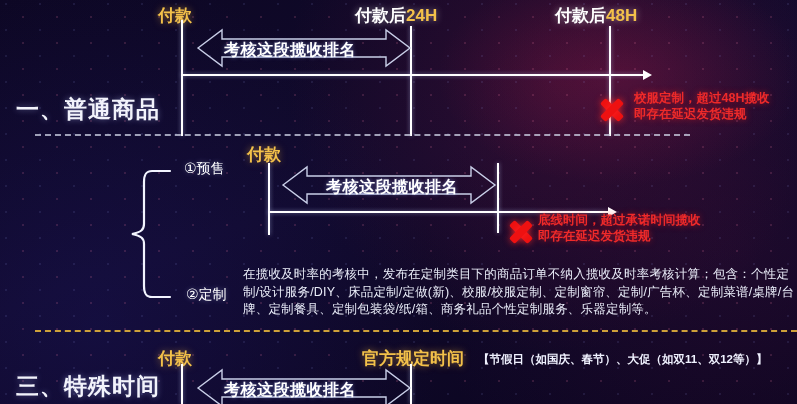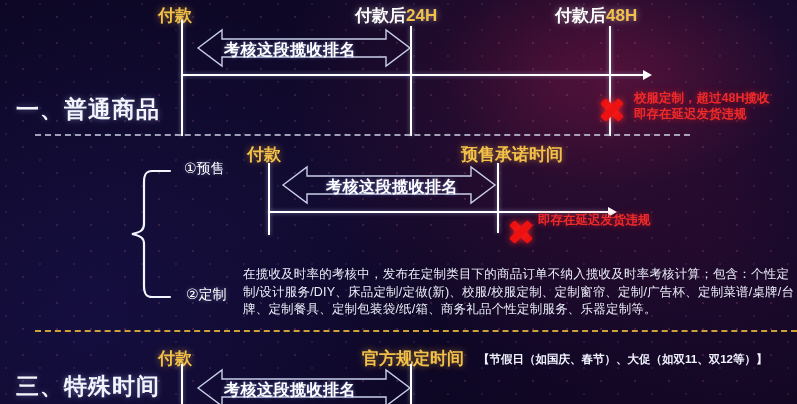--- a/index.html
+++ b/index.html
@@ -137,38 +137,38 @@
 
 
   <svg class="abs" style="left:128px;top:168px;" width="44" height="132" viewBox="0 0 44 132">
     <path d="M42,3 L24,3 C17,3 16,8 16,14 L16,56 C16,62 13,64 4,66 C13,68 16,70 16,76 L16,118 C16,124 17,129 24,129 L42,129" fill="none" stroke="#f2f4ff" stroke-width="2.2" stroke-linecap="round"></path>
   </svg>
 
   <div class="abs sub-item" style="left:184px;top:160px;text-align:right;">①预售</div>
   <div class="abs sub-item" style="left:186px;top:286px;">②定制</div>
 
   <div class="abs tl-label" style="left:247px;top:143px;">付款</div>
-  <div class="abs tl-label" style="left:461px;top:143px;">预售承诺时间</div>
 
   <div class="abs vline" style="left:268px;top:163px;height:72px;"></div>
   <div class="abs vline" style="left:497px;top:163px;height:70px;"></div>
 
   <div class="abs hline" style="left:268px;top:211px;width:340px;"></div>
   <div class="abs hline-head" style="left:608px;top:207px;"></div>
 
   <svg class="abs dblarrow" style="left:281px;top:163px;" width="216" height="44" viewBox="0 0 216 44">
     <polygon points="2,22 26,4 26,13 190,13 190,4 214,22 190,40 190,31 26,31 26,40" fill="none" stroke="#c9cfe8" stroke-width="1.4"></polygon>
   </svg>
   <div class="arrow-text" style="left:326px;top:177px;">考核这段揽收排名</div>
 
   <div class="cross" style="left:508px;top:219px;">
     <i></i>
       <i></i>
   </div>
   <div class="warn" style="left:538px;top:212px;">
+    <div>底线时间，超过承诺时间揽收</div>
     <div>即存在延迟发货违规</div>
   </div>
 
   <div class="para" style="left:243px;top:266px;">在揽收及时率的考核中，发布在定制类目下的商品订单不纳入揽收及时率考核计算；包含：个性定制/设计服务/DIY、床品定制/定做(新)、校服/校服定制、定制窗帘、定制/广告杯、定制菜谱/桌牌/台牌、定制餐具、定制包装袋/纸/箱、商务礼品个性定制服务、乐器定制等。</div>
 
   <div class="divider gold" style="left:35px;top:330px;width:762px;"></div>
 
   <div class="abs sec-title" style="left:16px;top:371px;">三、特殊时间</div>
 
   <div class="abs tl-label" style="left:158px;top:347px;">付款</div>

